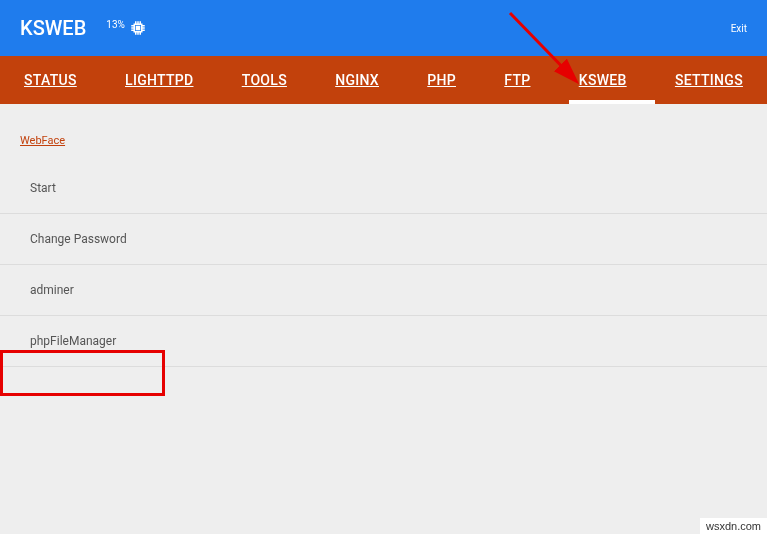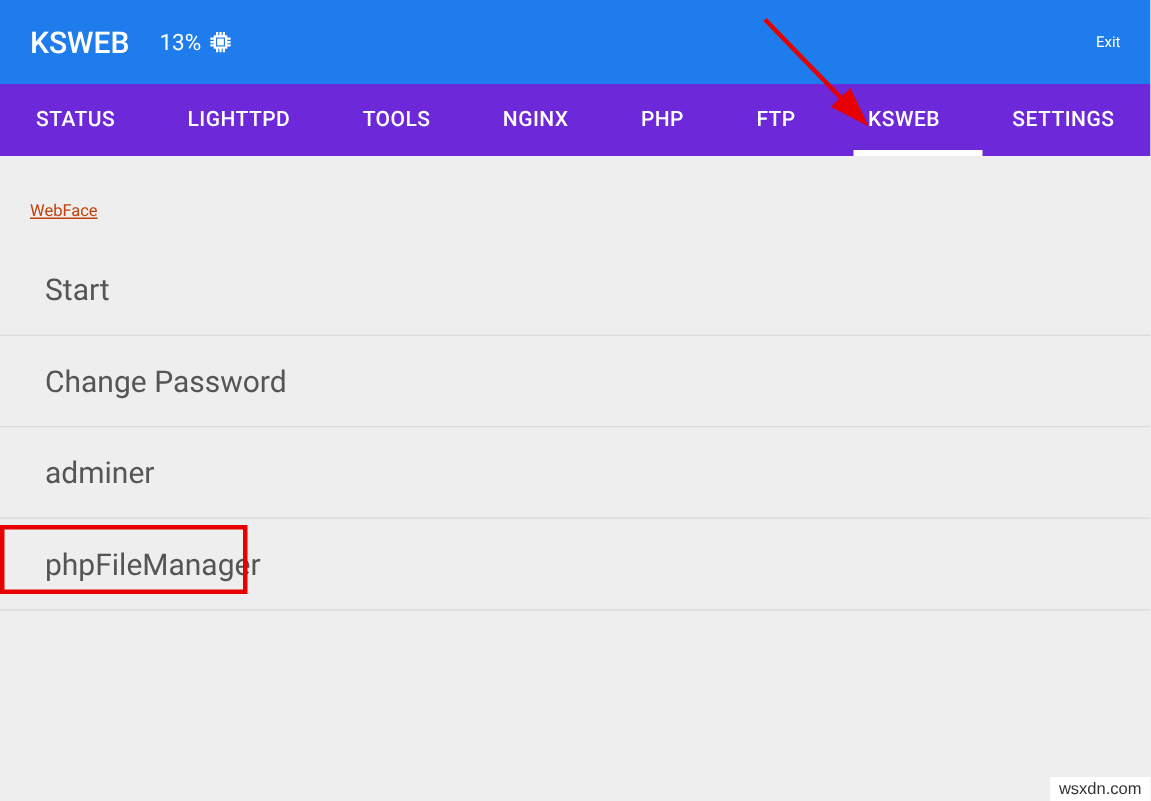--- a/index.html
+++ b/index.html
@@ -1,27 +1,27 @@
 <!DOCTYPE html>
 <html><head>
   <meta charset="utf-8">
   <style>
     * { margin: 0; padding: 0; box-sizing: border-box; font-family: Roboto, Arial, sans-serif; }
     body { width: 767px; height: 534px; background: #eeeeee; position: relative; overflow: hidden; }
     .top { background: #1f7ced; height: 56px; display: flex; align-items: center; padding: 0 20px; color: #fff; }
     .title { font-size: 20px; font-weight: 500; margin-right: 20px; text-align: center; }
-    .battery { font-size: 15px; display: flex; align-items: flex-end; gap: 4px; }
+    .battery { font-size: 10px; display: flex; align-items: flex-start; gap: 4px; }
     .chip-icon { width: 18px; height: 18px; display: inline-block; }
     .spacer { flex: 1; }
     .exit { color: #fff; font-size: 10px; }
-    .tabs { background: #6d28d9; height: 48px; display: flex; align-items: center; justify-content: space-between; padding: 0 24px; color: #fff; position: relative; }
+    .tabs { background: #c2410c; height: 48px; display: flex; align-items: center; justify-content: space-between; padding: 0 24px; color: #fff; position: relative; text-decoration: underline; }
     .tab { font-size: 14px; font-weight: 500; letter-spacing: 0.3px; cursor: pointer; }
     .indicator { position: absolute; bottom: 0; height: 4px; background: #fff; left: 569px; width: 86px; }
     .section-header { color: #c2410c; font-size: 11px; padding: 30px 20px 16px 20px; text-decoration: underline; }
-    .list-item { font-size: 20px; color: #555; padding: 18px 30px; border-bottom: 1px solid #dcdcdc; background: #eee; cursor: pointer; }
+    .list-item { font-size: 12px; color: #555; padding: 18px 30px; border-bottom: 1px solid #dcdcdc; background: #eee; cursor: pointer; }
     .annot-arrow { position: absolute; top: 8px; left: 500px; pointer-events: none; }
     .annot-box { position: absolute; top: 350px; left: 0; width: 165px; height: 46px; border: 3px solid #e60000; pointer-events: none; }
     .watermark { position: absolute; bottom: 0; right: 0; background: #fff; color: #333; font-size: 11px; padding: 2px 6px; font-family: Arial; }
   </style>
 </head>
 <body>
 
 <div class="top">
   <div class="title">KSWEB</div>
   <div class="battery">

